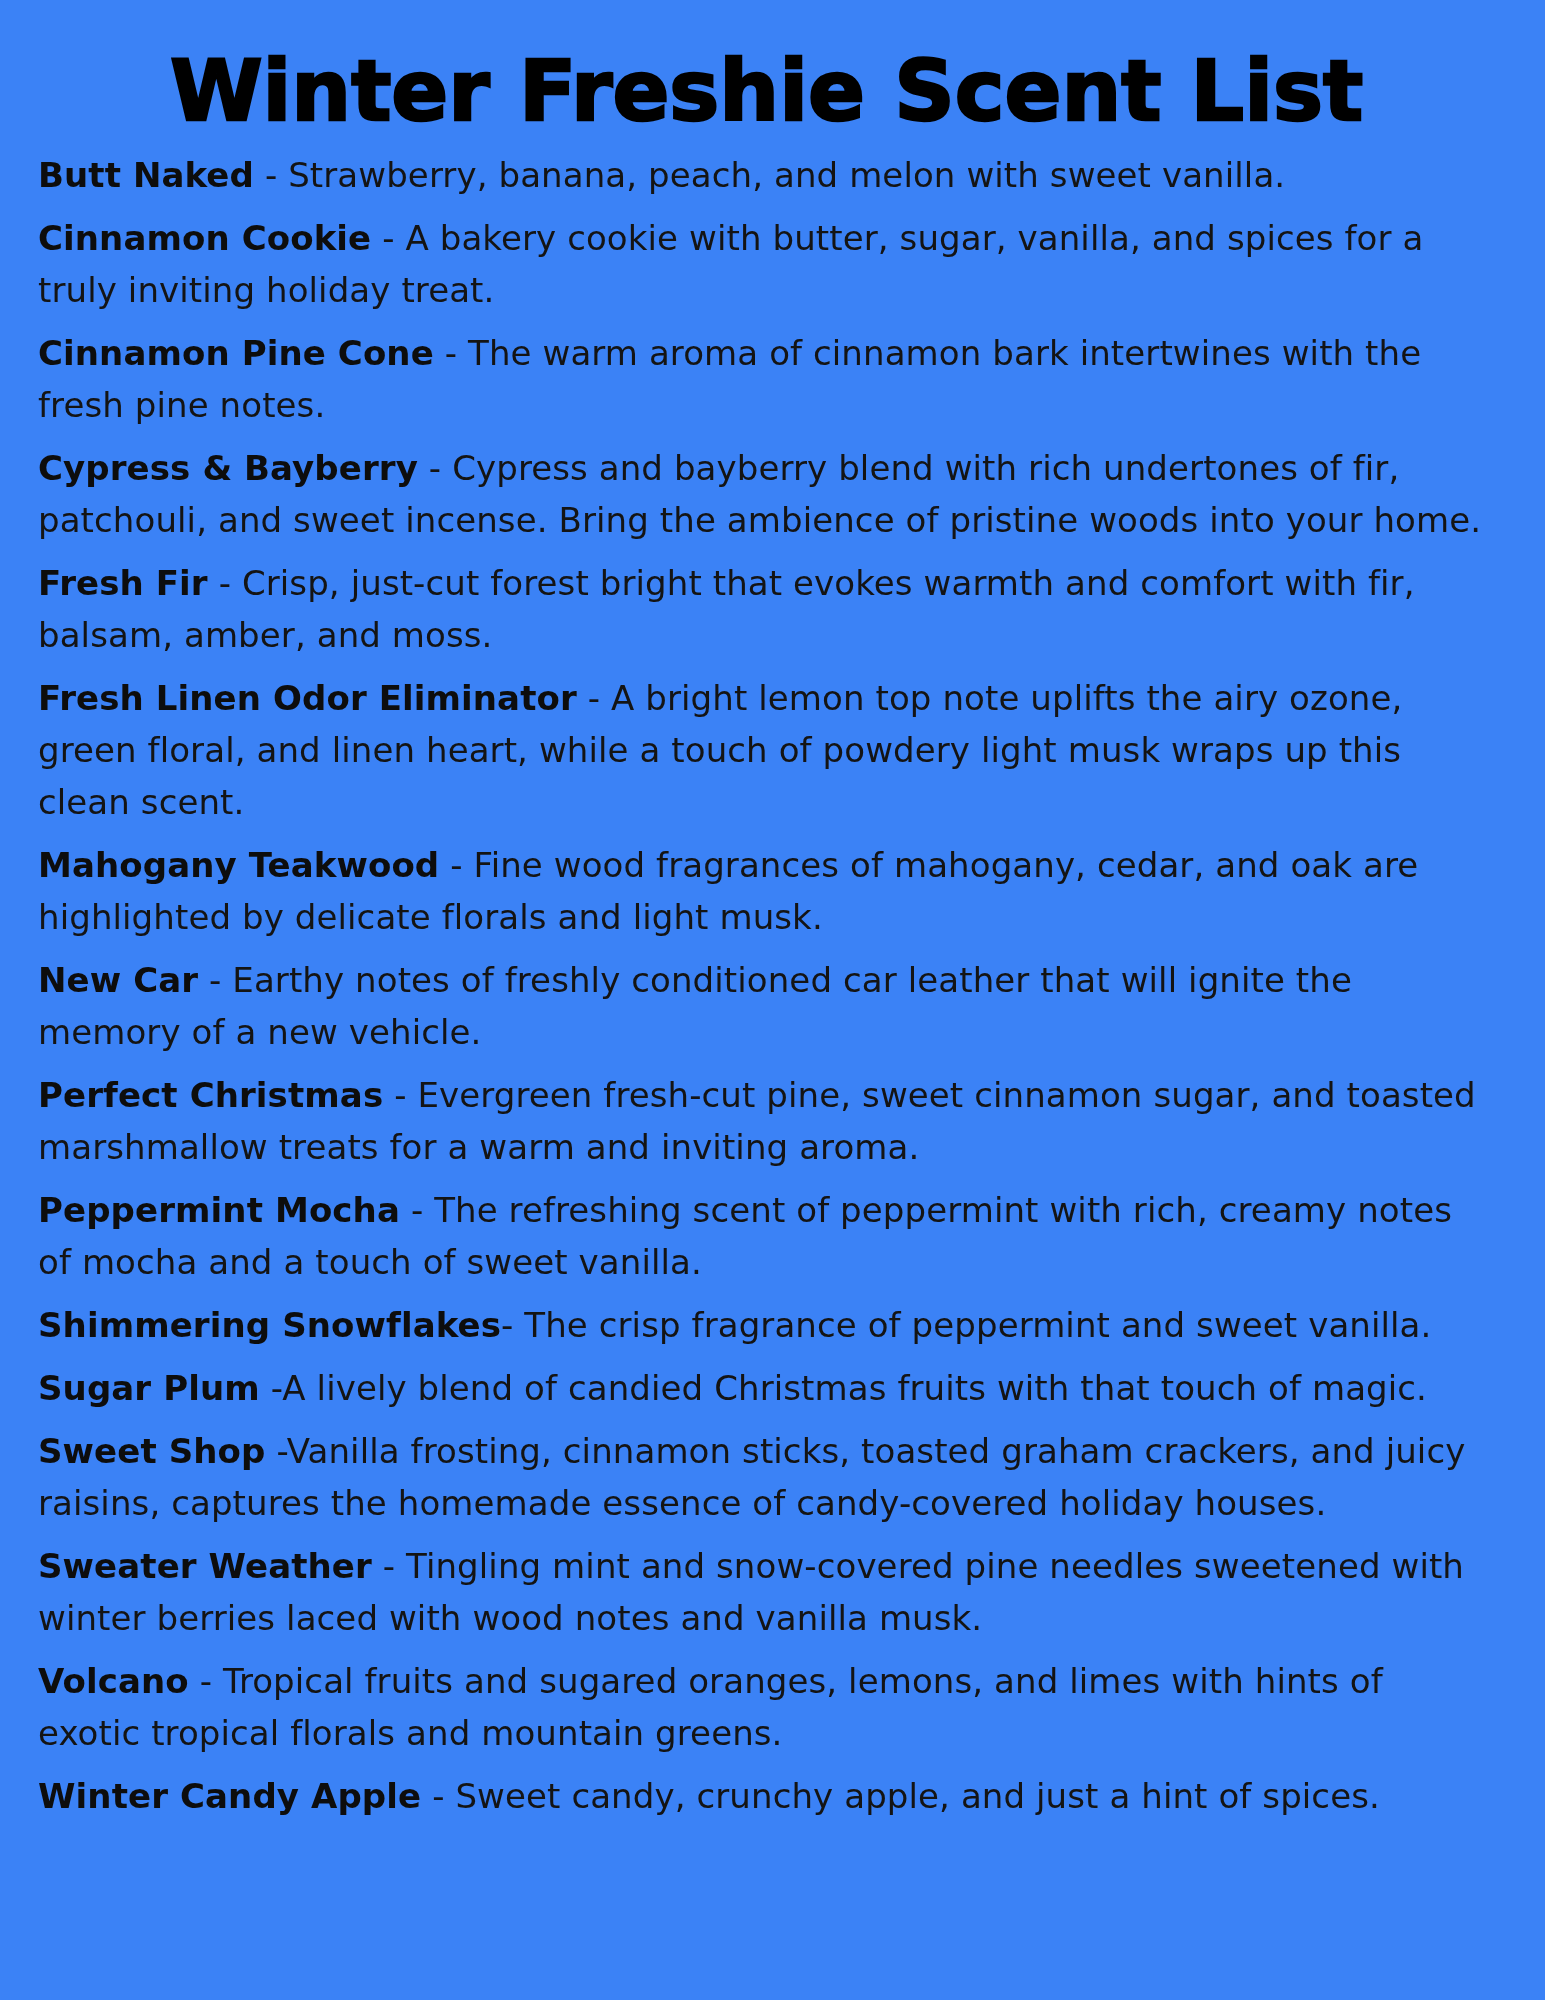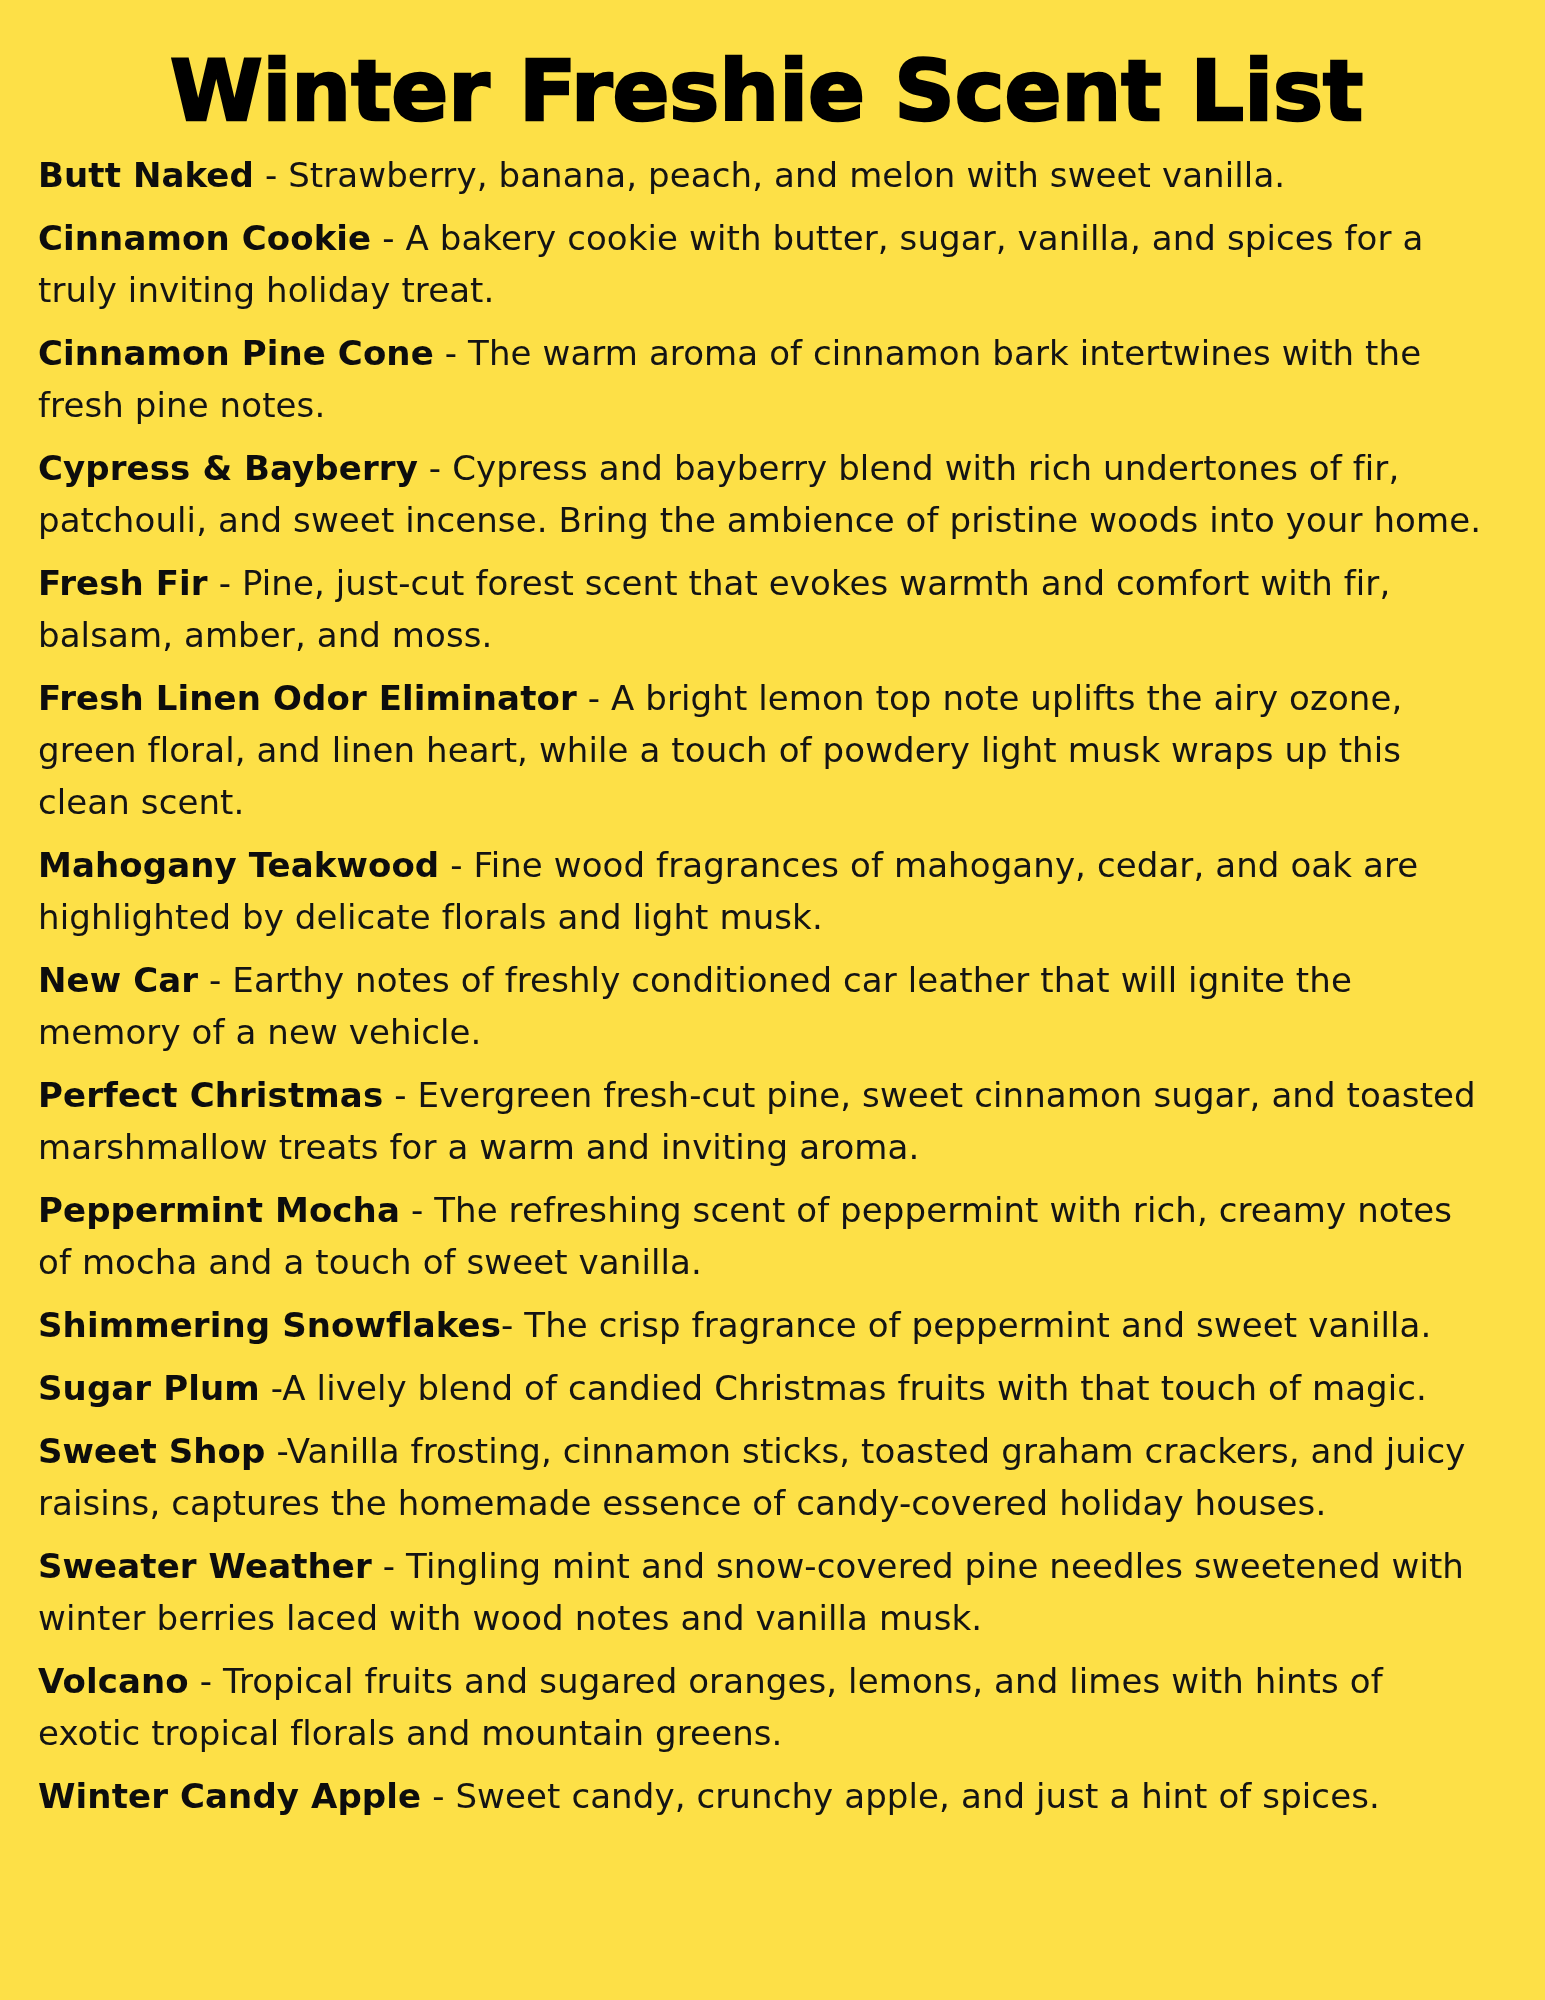--- a/index.html
+++ b/index.html
@@ -4,21 +4,21 @@
 <style>
   html, body {
     margin: 0;
     padding: 0;
     background: #ffffff;
   }
   .page {
     position: relative;
     width: 1545px;
     height: 2000px;
-    background: #fde047;
+    background: #3b82f6;
     box-sizing: border-box;
     padding: 30px 39px 0 27px;
     overflow: hidden;
     font-family: "DejaVu Sans", "Liberation Sans", sans-serif;
   }
   .title {
     margin: 14px 0 6px 0;
     text-align: center;
     font-size: 84px;
     line-height: 1.12;
@@ -54,21 +54,21 @@
   <h1 class="title">Winter Freshie Scent List</h1>
   <div class="list" id="scent-list">
   <p class="scent"><strong class="scent-name">Butt Naked</strong><span class="scent-sep"> - </span><span class="scent-desc">Strawberry, banana, peach, and melon with sweet vanilla.</span></p>
 
   <p class="scent"><strong class="scent-name">Cinnamon Cookie</strong><span class="scent-sep"> - </span><span class="scent-desc">A bakery cookie with butter, sugar, vanilla, and spices for a truly inviting holiday treat.</span></p>
 
   <p class="scent"><strong class="scent-name">Cinnamon Pine Cone</strong><span class="scent-sep"> - </span><span class="scent-desc">The warm aroma of cinnamon bark intertwines with the fresh pine notes.</span></p>
 
   <p class="scent"><strong class="scent-name">Cypress &amp; Bayberry</strong><span class="scent-sep"> - </span><span class="scent-desc">Cypress and bayberry blend with rich undertones of fir, patchouli, and sweet incense. Bring the ambience of pristine woods into your home.</span></p>
 
-  <p class="scent"><strong class="scent-name">Fresh Fir</strong><span class="scent-sep"> - </span><span class="scent-desc">Pine, just-cut forest scent that evokes warmth and comfort with fir, balsam, amber, and moss.</span></p>
+  <p class="scent"><strong class="scent-name">Fresh Fir</strong><span class="scent-sep"> - </span><span class="scent-desc">Crisp, just-cut forest bright that evokes warmth and comfort with fir, balsam, amber, and moss.</span></p>
 
   <p class="scent"><strong class="scent-name">Fresh Linen Odor Eliminator</strong><span class="scent-sep"> - </span><span class="scent-desc">A bright lemon top note uplifts the airy ozone, green floral, and linen heart, while a touch of powdery light musk wraps up this clean scent.</span></p>
 
   <p class="scent"><strong class="scent-name">Mahogany Teakwood</strong><span class="scent-sep"> - </span><span class="scent-desc">Fine wood fragrances of mahogany, cedar, and oak are highlighted by delicate florals and light musk.</span></p>
 
   <p class="scent"><strong class="scent-name">New Car</strong><span class="scent-sep"> - </span><span class="scent-desc">Earthy notes of freshly conditioned car leather that will ignite the memory of a new vehicle.</span></p>
 
   <p class="scent"><strong class="scent-name">Perfect Christmas</strong><span class="scent-sep"> - </span><span class="scent-desc">Evergreen fresh-cut pine, sweet cinnamon sugar, and toasted marshmallow treats for a warm and inviting aroma.</span></p>
 
   <p class="scent"><strong class="scent-name">Peppermint Mocha</strong><span class="scent-sep"> - </span><span class="scent-desc">The refreshing scent of peppermint with rich, creamy notes of mocha and a touch of sweet vanilla.</span></p>

